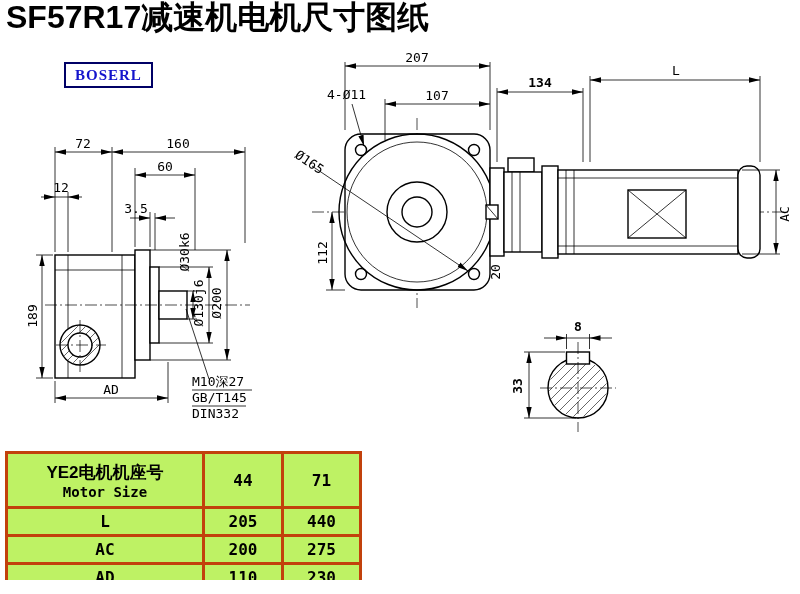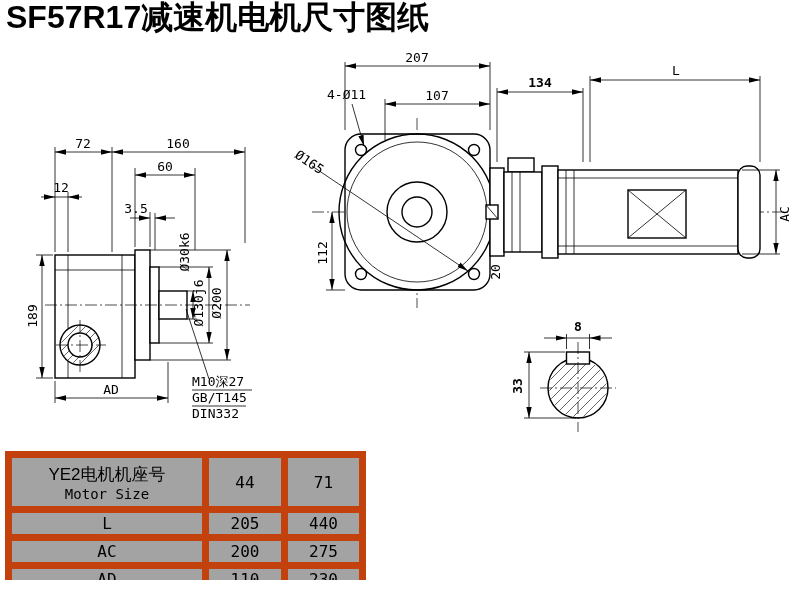--- a/index.html
+++ b/index.html
@@ -17,35 +17,38 @@
   
   .ol { fill:none; stroke:#000; stroke-width:1.4; }
   .fw { fill:#fff; stroke:#000; stroke-width:1.4; }
   .tl { fill:none; stroke:#000; stroke-width:0.8; }
   .cl { fill:none; stroke:#000; stroke-width:0.7; stroke-dasharray:12 3 2 3; }
   .hl { stroke:#000; stroke-width:0.6; }
   text { fill:#000; font-family:"DejaVu Sans Mono", monospace; font-size:13px; }
 
   
   .spec { position:absolute; left:5px; top:451px; border-collapse:collapse; table-layout:fixed; }
-  .spec td, .spec th { border:7px solid #c2410c; text-align:center; vertical-align:middle;
-                       font-weight:normal; padding:0; background:#a3a3a3; }
+  .spec td, .spec th { border:3px solid #c2410c; text-align:center; vertical-align:middle;
+                       font-weight:bold; padding:0; background:#bef264; }
   .spec .c0 { width:197px; } .spec .c1 { width:79px; } .spec .c2 { width:78px; }
   .spec tr { height:28px; } .spec tr.hdr { height:55px; }
   .cn  { font-size:17px; font-family:"Liberation Sans", sans-serif; }
   .en  { font-size:14px; font-family:"DejaVu Sans Mono", monospace; }
   .num { font-size:16px; font-family:"DejaVu Sans Mono", monospace; }
 </style>
 </head>
 <body>
 
 <div class="page">
 
   <h1 class="title">SF57R17减速机电机尺寸图纸</h1>
 
+  <div class="logo">
+    <span>BOSERL</span>
+  </div>
 
   <svg class="drawing" width="800" height="594" viewBox="0 0 800 594">
     <defs>
       <marker id="arr" markerUnits="userSpaceOnUse" markerWidth="12" markerHeight="8" refX="11" refY="3.5" orient="auto-start-reverse">
         <path d="M0,0.8 L11,3.5 L0,6.2 Z" fill="#000"></path>
       </marker>
       <clipPath id="boreClip">
           <circle cx="80" cy="345" r="19"></circle>
         </clipPath>
       <clipPath id="shaftClip">

